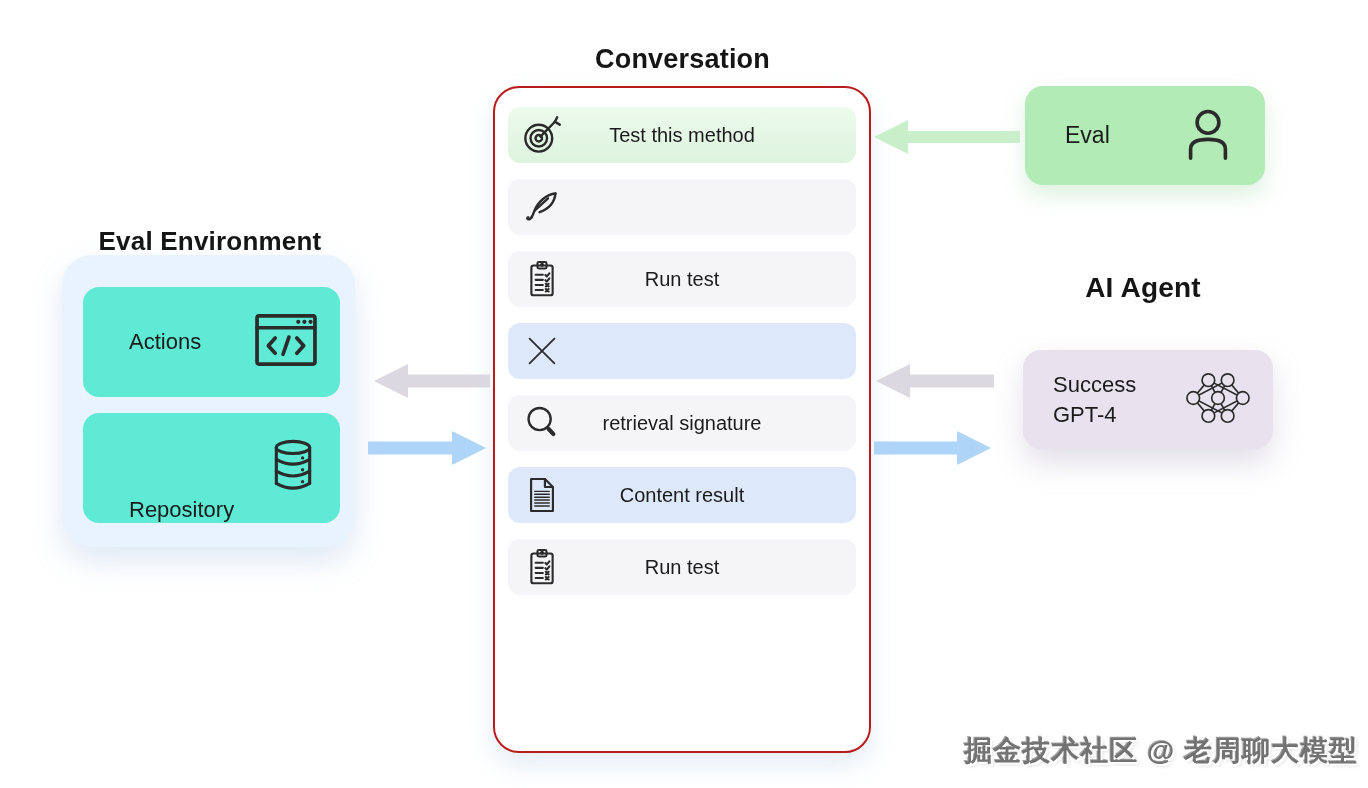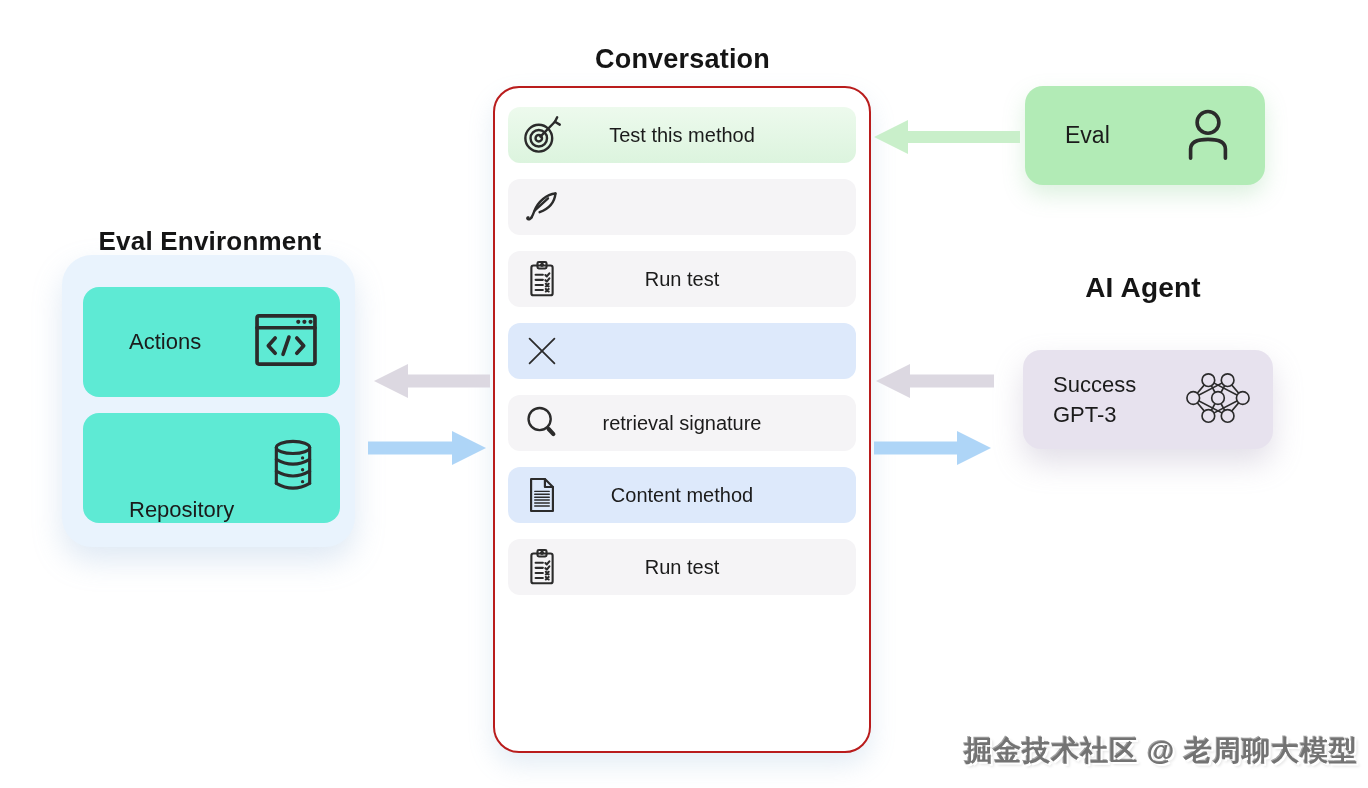--- a/index.html
+++ b/index.html
@@ -159,21 +159,21 @@
         <g style="stroke-width:1">
           <path d="M6,10.5 H16"></path>
             <path d="M6,12.5 H16"></path>
             <path d="M6,14.5 H16"></path>
           <path d="M6,16.5 H16"></path>
             <path d="M6,18.5 H16"></path>
             <path d="M6,20.5 H16"></path>
         </g>
       </svg>
     </span>
-    <span class="label">Content method</span>
+    <span class="label">Content result</span>
   </div>
 
 
   <div class="msg-row row-gray">
     <span class="icon">
       <svg class="line-icon" width="34" height="40" viewBox="0 0 24 28">
         <rect x="4.5" y="4.5" width="15" height="21" rx="1.5"></rect>
         <rect x="8.8" y="2" width="6.4" height="4.6" rx="1"></rect>
         <circle cx="12" cy="4" r="0.7"></circle>
         <path d="M7.5,11 H12.6"></path>
@@ -240,21 +240,21 @@
       <path d="M4.8,22 L4.8,18.2 C4.8,15.2 8,14.2 12,14.2 C16,14.2 19.2,15.2 19.2,18.2 L19.2,22"></path>
     </svg>
   </span>
 </div>
 
 <div class="abs title" id="agent-title">AI Agent</div>
 
 <div class="abs" id="agent-box">
   <span class="agent-label">
     <div>Success</div>
-    <div>GPT-3</div>
+    <div>GPT-4</div>
   </span>
   <span class="env-icon">
     <svg class="line-icon" width="66" height="56" viewBox="0 0 48 40" style="stroke-width:1.2">
       <g>
         <path d="M17,7 L6,20"></path>
           <path d="M17,7 L24,20"></path>
           <path d="M17,7 L42,20"></path>
         <path d="M31,7 L6,20"></path>
           <path d="M31,7 L24,20"></path>
           <path d="M31,7 L42,20"></path>

